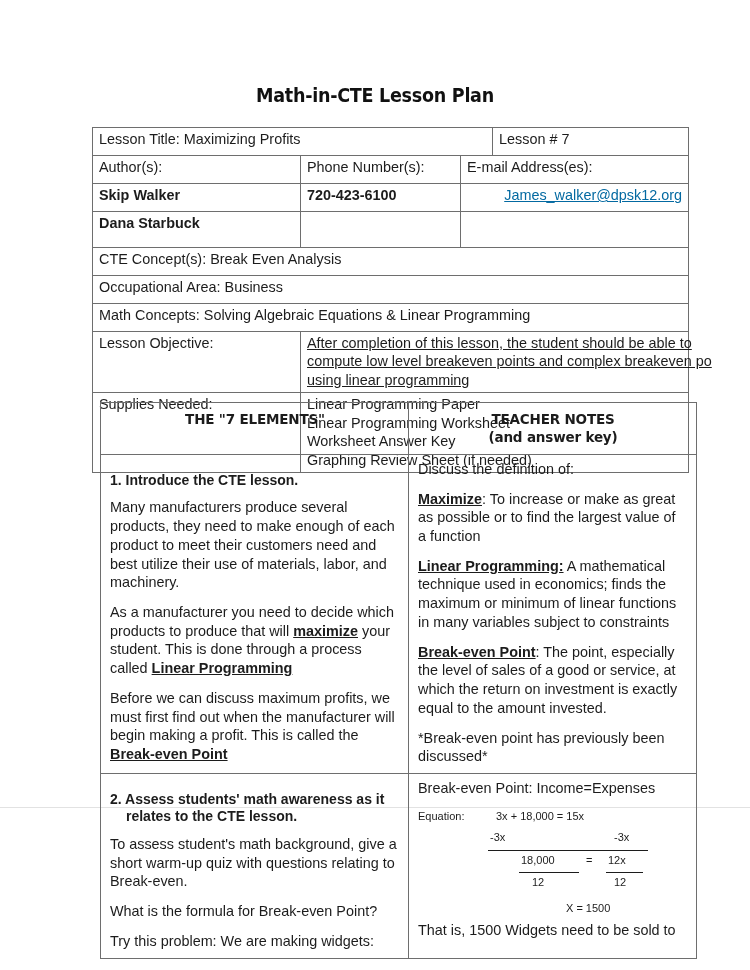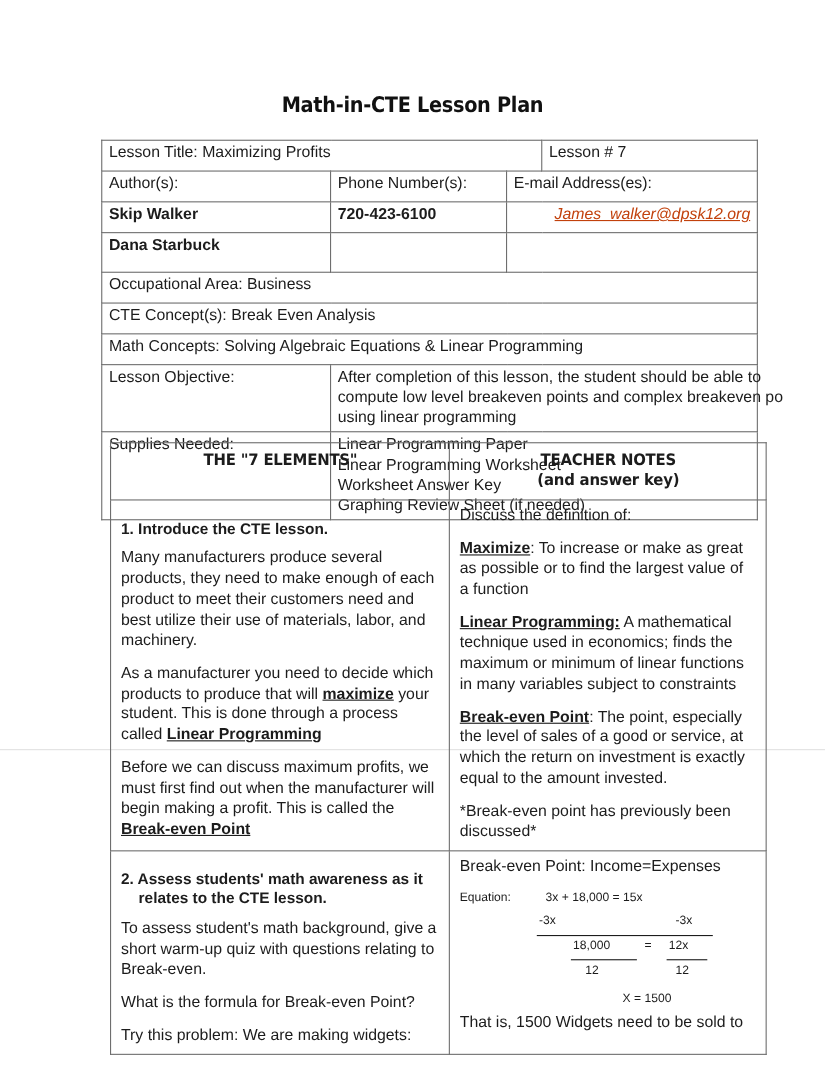--- a/index.html
+++ b/index.html
@@ -12,21 +12,21 @@
     height: 970px;
     position: relative;
     font-family: "Liberation Sans", sans-serif;
     color: #1c1c1c;
     overflow: hidden;
   }
   .page {
     position: absolute;
     left: 0; top: 0;
     width: 750px;
-    height: 682px;
+    height: 808px;
     background: #fff;
     border-bottom: 1px solid #e2e2e2;
     box-sizing: border-box;
   }
   .doc-title {
     position: absolute;
     left: 0; top: 84px;
     width: 750px;
     text-align: center;
     font-family: "DejaVu Sans", sans-serif;
@@ -56,27 +56,27 @@
   #info-table {
     left: 92px;
     top: 127px;
     width: 596px;
   }
   #info-table td { height: 22px; }
   .cell-pad-left { padding-left: 14px; font-weight: bold; }
   .nowrapcell { white-space: nowrap; }
   .email-link {
     text-decoration: underline;
-    color: #c2410c;
-    font-style: italic;
+    color: #0369a1;
   }
   
   .overflow-cell {
     position: relative;
     overflow: visible;
+    text-decoration: underline;
   }
   .overflow-inner {
     width: 440px;
     white-space: nowrap;
   }
   .obj-line { white-space: nowrap; }
 
   
   #main-table {
     left: 100px;
@@ -182,24 +182,24 @@
         <td colspan="2" style="text-align:right;">
           <span class="email-link">James_walker@dpsk12.org</span>
         </td>
       </tr>
       <tr>
         <td class="cell-pad-left" style="height:30px;">Dana Starbuck</td>
         <td></td>
         <td colspan="2"></td>
       </tr>
       <tr>
+        <td colspan="4">CTE Concept(s): Break Even Analysis</td>
+      </tr>
+      <tr>
         <td colspan="4">Occupational Area:  Business</td>
-      </tr>
-      <tr>
-        <td colspan="4">CTE Concept(s): Break Even Analysis</td>
       </tr>
       <tr>
         <td colspan="4">Math Concepts:  Solving Algebraic Equations &amp; Linear Programming</td>
       </tr>
       <tr>
         <td>Lesson Objective:</td>
         <td colspan="3" class="overflow-cell">
           <div class="overflow-inner">
             <div class="obj-line">After completion of this lesson, the student should be able to</div>
             <div class="obj-line">compute low level breakeven points and complex breakeven po</div>

